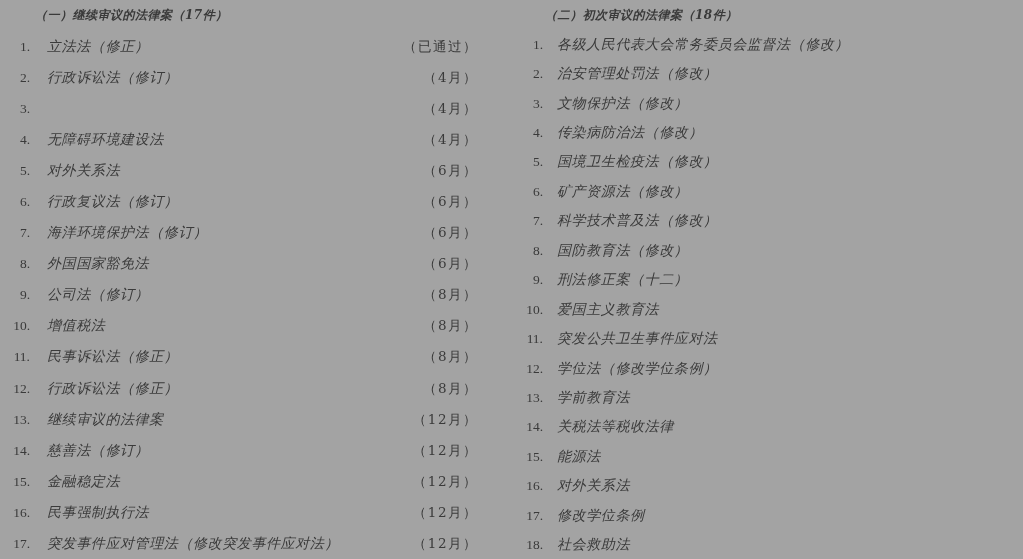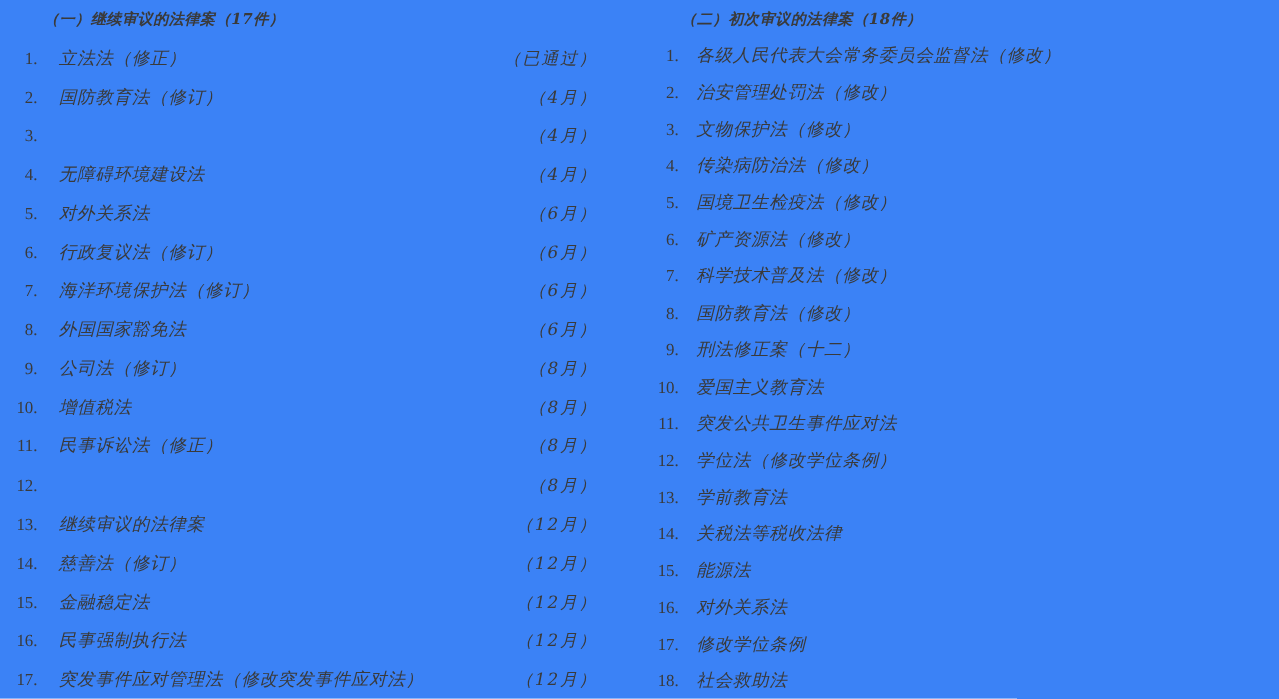--- a/index.html
+++ b/index.html
@@ -1,21 +1,21 @@
 <!DOCTYPE html>
 <html><head>
 <meta charset="utf-8">
 <style>
   html, body { margin: 0; padding: 0; background: #ffffff; }
 
   .page {
     position: relative;
     width: 1023px;
     height: 559px;
-    background: #3b82f6;
+    background: #a3a3a3;
     overflow: hidden;
     font-family: "DejaVu Serif", serif;
     color: #3a3a3a;
   }
 
   .col { position: absolute; top: 0; height: 559px; }
   .col-left  { left: 0;   width: 478px; }
   .col-right { left: 512px; width: 466px; }
 
   .heading {
@@ -54,21 +54,20 @@
     font-size: 14px;
     font-style: italic;
     letter-spacing: 0.6px;
     white-space: nowrap;
   }
   .col-right .title { margin-left: 14px; font-style: italic; }
 
   .status {
     margin-left: auto;
     font-size: 13.5px;
-    font-style: italic;
     letter-spacing: 1.5px;
     white-space: nowrap;
     text-align: right;
   }
 </style>
 </head>
 <body>
 
 <div class="page">
 
@@ -76,21 +75,21 @@
     <h2 class="heading">（一）继续审议的法律案（17件）</h2>
     <div class="list" id="list-0">
   <div class="row">
     <span class="num">1.</span>
     <span class="title">立法法（修正）</span>
     <span class="status">（已通过）</span>
   </div>
 
   <div class="row">
     <span class="num">2.</span>
-    <span class="title">国防教育法（修订）</span>
+    <span class="title">行政诉讼法（修订）</span>
     <span class="status">（4月）</span>
   </div>
 
   <div class="row">
     <span class="num">3.</span>
     <span class="status">（4月）</span>
   </div>
 
   <div class="row">
     <span class="num">4.</span>
@@ -135,20 +134,21 @@
   </div>
 
   <div class="row">
     <span class="num">11.</span>
     <span class="title">民事诉讼法（修正）</span>
     <span class="status">（8月）</span>
   </div>
 
   <div class="row">
     <span class="num">12.</span>
+    <span class="title">行政诉讼法（修正）</span>
     <span class="status">（8月）</span>
   </div>
 
   <div class="row">
     <span class="num">13.</span>
     <span class="title">继续审议的法律案</span>
     <span class="status">（12月）</span>
   </div>
 
   <div class="row">

